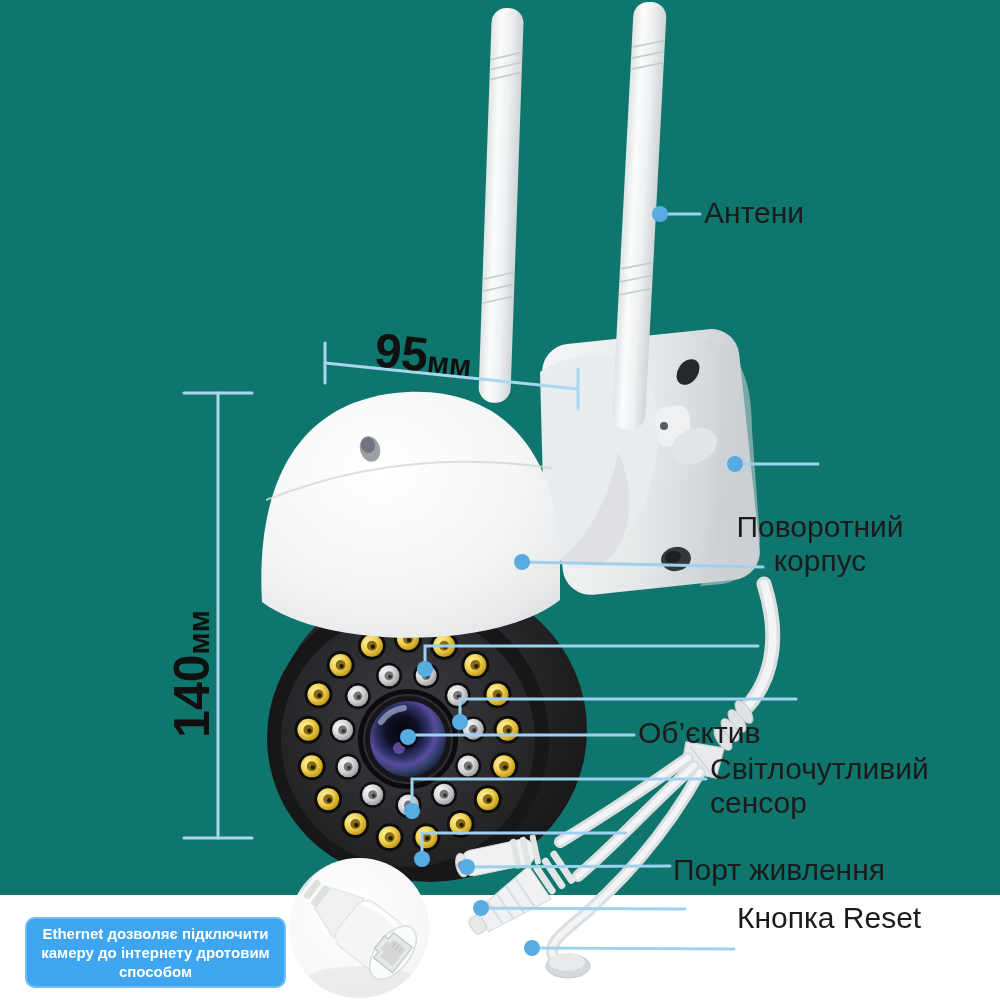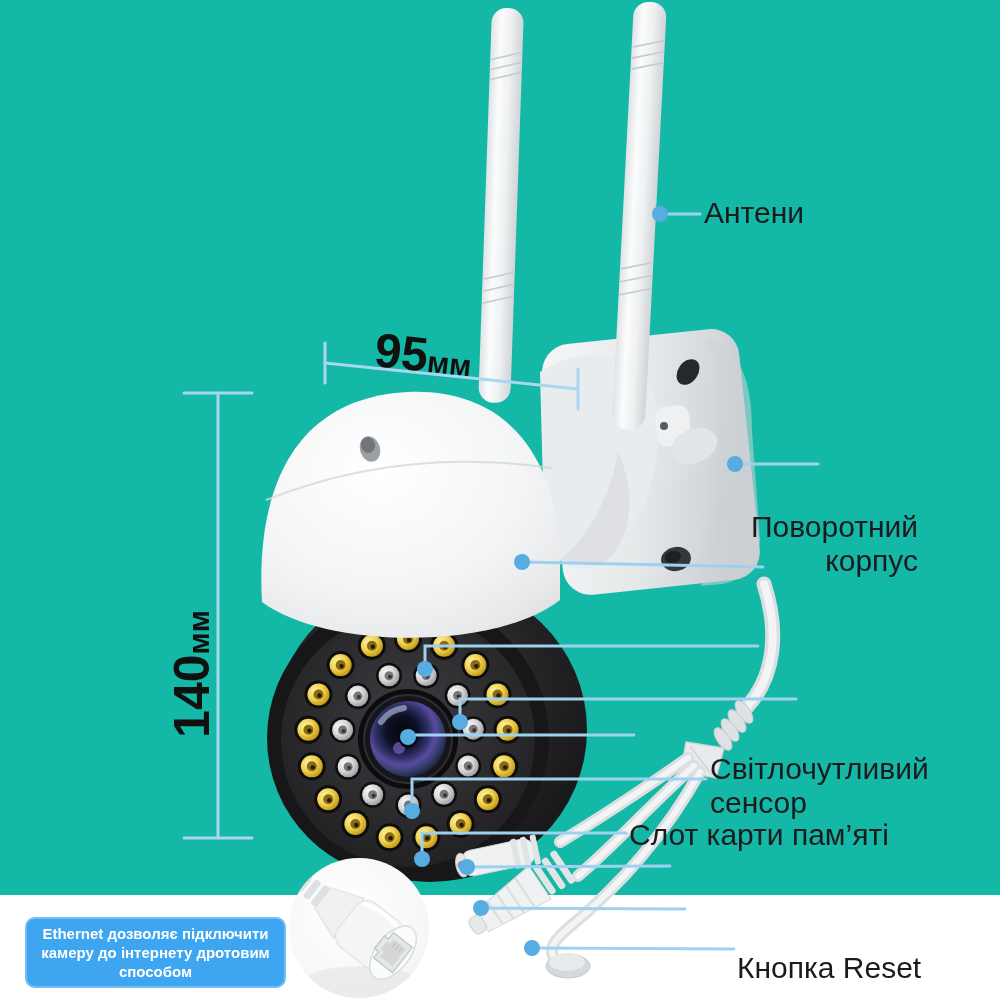--- a/index.html
+++ b/index.html
@@ -6,21 +6,21 @@
     --leader:#9ED1F0;
     --dot:#57ACE1;
     --dim:#A9D6F1;
     --label:#1B1B1D;
     --note-bg:#3EA5F0;
     --note-text:#FFFFFF;
   }
   *{margin:0;padding:0;box-sizing:border-box}
   html,body{width:1000px;height:1000px;background:#fff;overflow:hidden;
     font-family:"Liberation Sans","DejaVu Sans",sans-serif;}
-  .stage{position:relative;width:1000px;height:895px;background:#14b8a6;}
+  .stage{position:relative;width:1000px;height:895px;background:#0f766e;}
   svg.scene{position:absolute;left:0;top:0;}
   .leader-line{fill:none;stroke:var(--leader);stroke-width:3;stroke-linecap:round}
   .leader-dot{fill:var(--dot)}
   .dim-line{fill:none;stroke:var(--dim);stroke-width:3;stroke-linecap:round}
   .part-label{position:absolute;color:var(--label);font-size:30px;line-height:34px;
     white-space:nowrap;letter-spacing:0px;}
   .part-label.wrap{white-space:normal;}
   .dim-text{position:absolute;color:#101010;font-weight:700;white-space:nowrap;}
   .dim-text .val{font-size:48px;}
   .dim-text .unit{font-size:30px;}
@@ -398,24 +398,25 @@
       <circle class="leader-dot" cx="412" cy="811" r="8"></circle>
       <circle class="leader-dot" cx="422" cy="859" r="8"></circle>
       <circle class="leader-dot" cx="467" cy="867" r="8"></circle>
       <circle class="leader-dot" cx="481" cy="908" r="8"></circle>
       <circle class="leader-dot" cx="532" cy="948" r="8"></circle>
     </g>
   </g>
 </svg>
 
 <div class="part-label" style="left:704px;top:196px">Антени</div>
-<div class="part-label wrap" style="left:722px;top:510px;width:196px;text-align:right">Поворотний корпус</div>
+<div class="part-label wrap" style="left:722px;top:510px;width:196px;text-align:center">Поворотний корпус</div>
+<div class="part-label" style="left:638px;top:716px">Об’єктив</div>
 <div class="part-label wrap" style="left:710px;top:752px;width:238px">Світлочутливий сенсор</div>
-<div class="part-label" style="left:629px;top:818px">Слот карти пам’яті</div>
-<div class="part-label" style="left:737px;top:951px">Кнопка Reset</div>
+<div class="part-label" style="left:673px;top:853px">Порт живлення</div>
+<div class="part-label" style="left:737px;top:901px">Кнопка Reset</div>
 
 <div class="dim-text dim-width" style="left:372px;top:322px">
   <span class="val">95</span><span class="unit">мм</span>
 </div>
 <div class="dim-text dim-height" style="left:62px;top:645px">
   <span class="val">140</span><span class="unit">мм</span>
 </div>
 
 <div class="note-box">
   <span>Ethernet дозволяє підключити камеру до інтернету дротовим способом</span>

